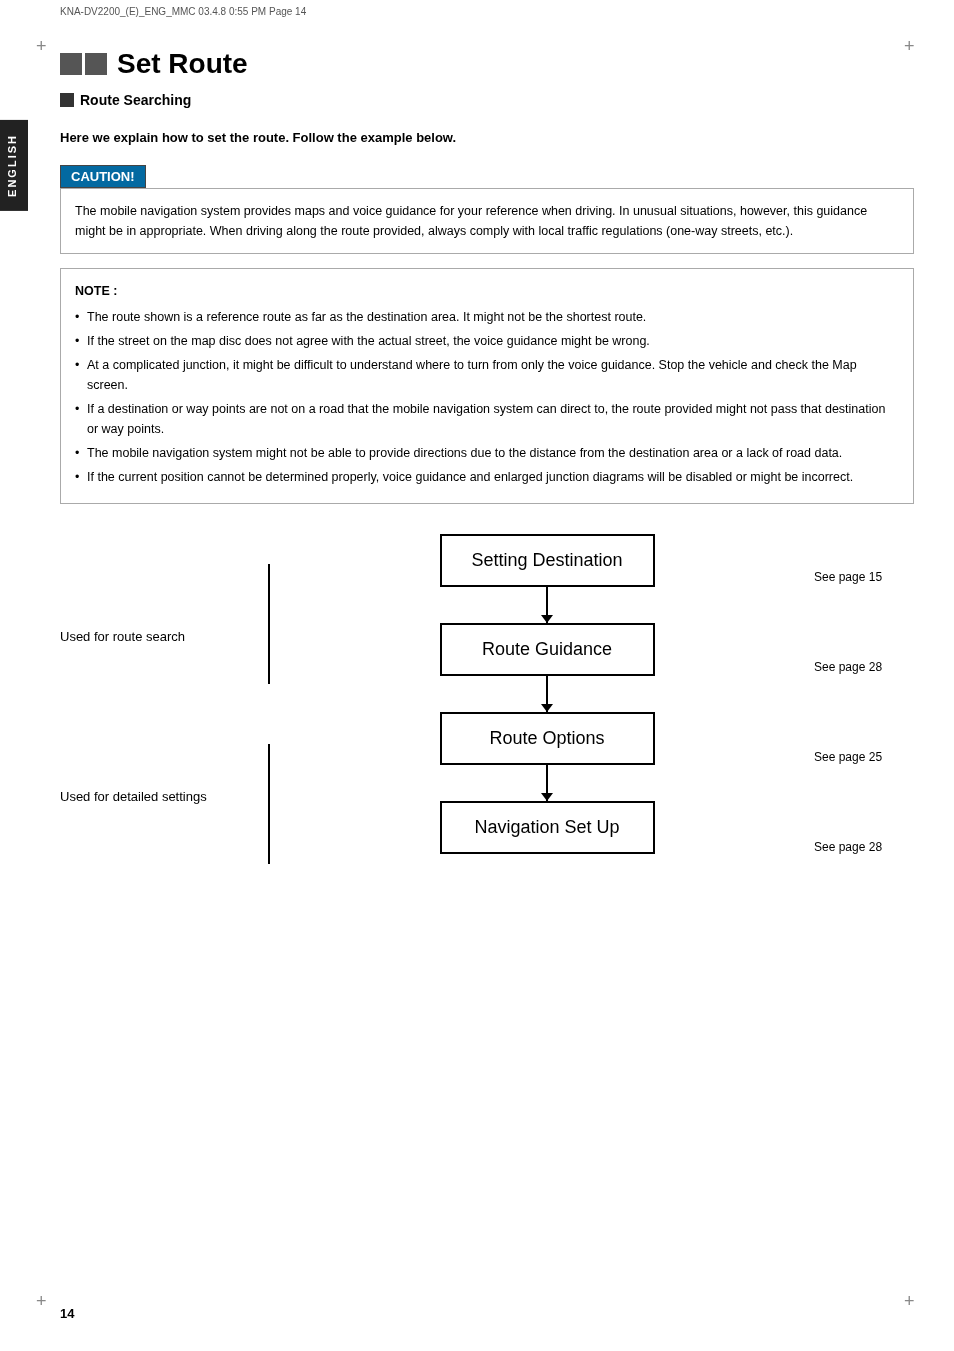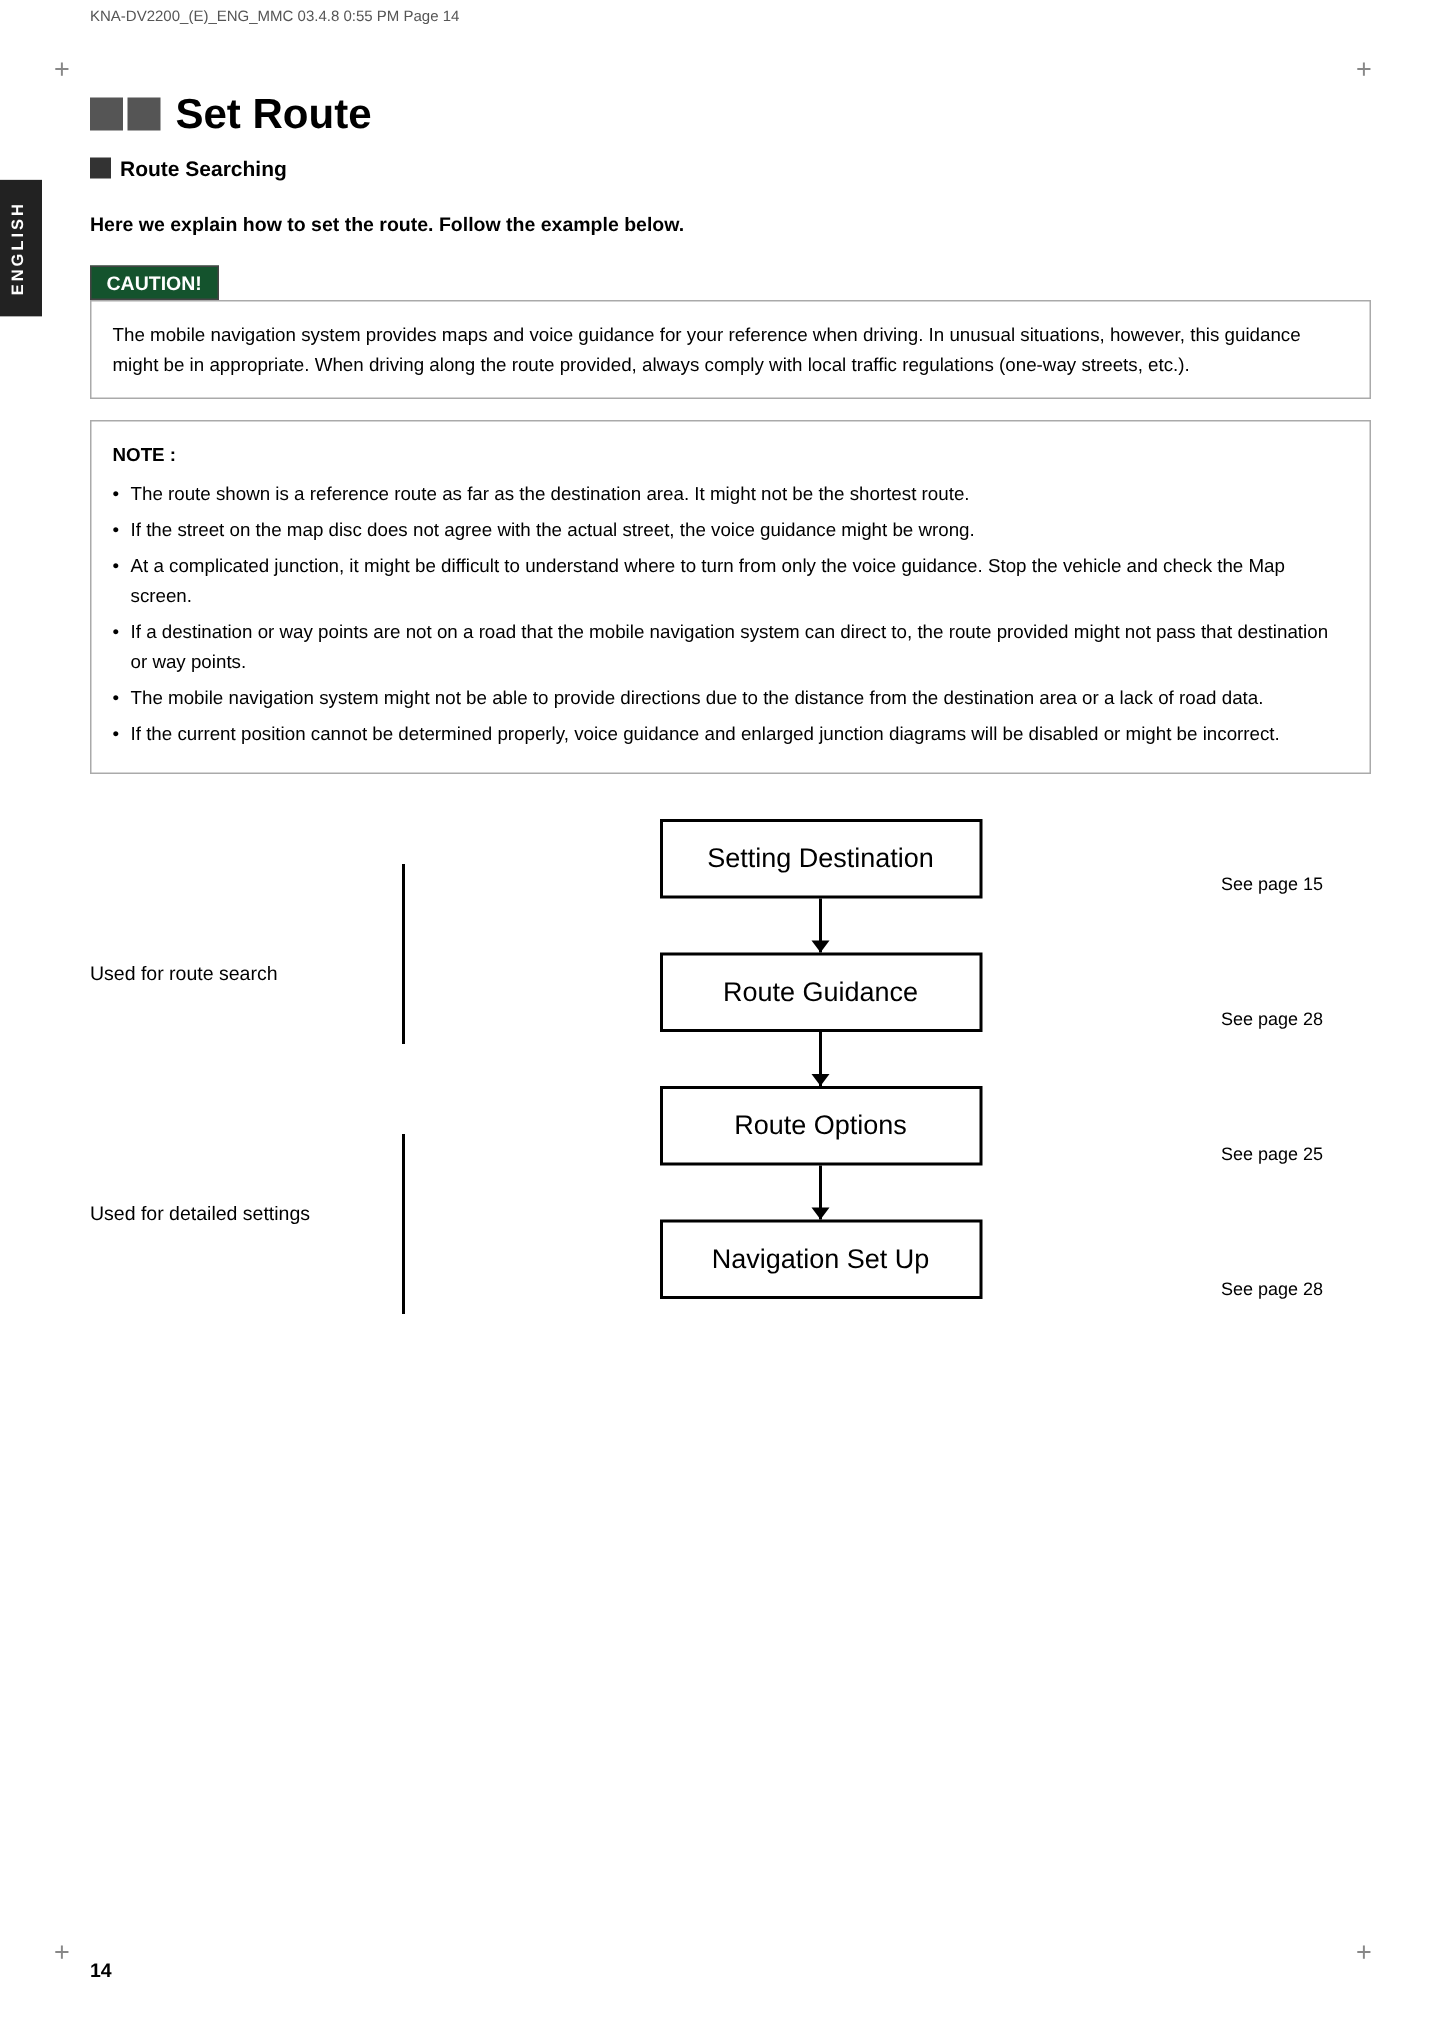--- a/index.html
+++ b/index.html
@@ -44,21 +44,21 @@
       transform: rotate(180deg);
       text-align: center;
       padding: 14px 6px;
       letter-spacing: 2px;
     }
 
     
     .main-content {
       margin-left: 60px;
       margin-right: 40px;
-      padding-top: 60px;
+      padding-top: 48px;
     }
 
     
     .page-title-container {
       display: flex;
       align-items: center;
       margin-bottom: 12px;
     }
     .title-icons {
       display: flex;
@@ -97,21 +97,21 @@
       font-weight: bold;
       margin-bottom: 20px;
     }
 
     
     .caution-box {
       margin-bottom: 14px;
     }
     .caution-label {
       display: inline-block;
-      background: #14532d;
+      background: #0369a1;
       color: #fff;
       font-weight: bold;
       font-size: 13px;
       padding: 3px 10px;
       margin-bottom: 0;
       border: 1.5px solid #444;
     }
     .caution-content {
       border: 1.5px solid #aaa;
       padding: 12px 14px;

